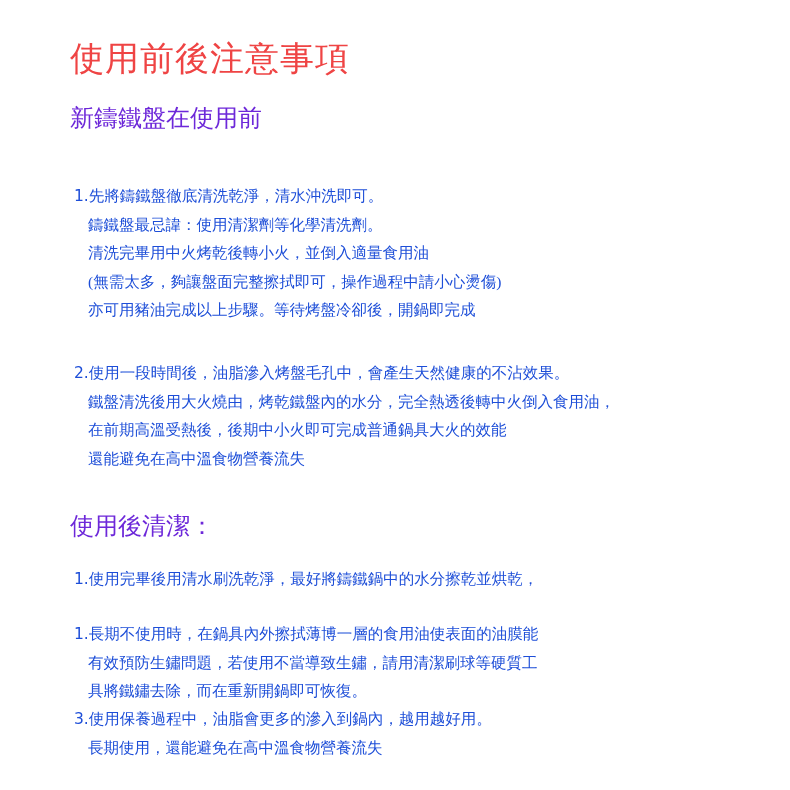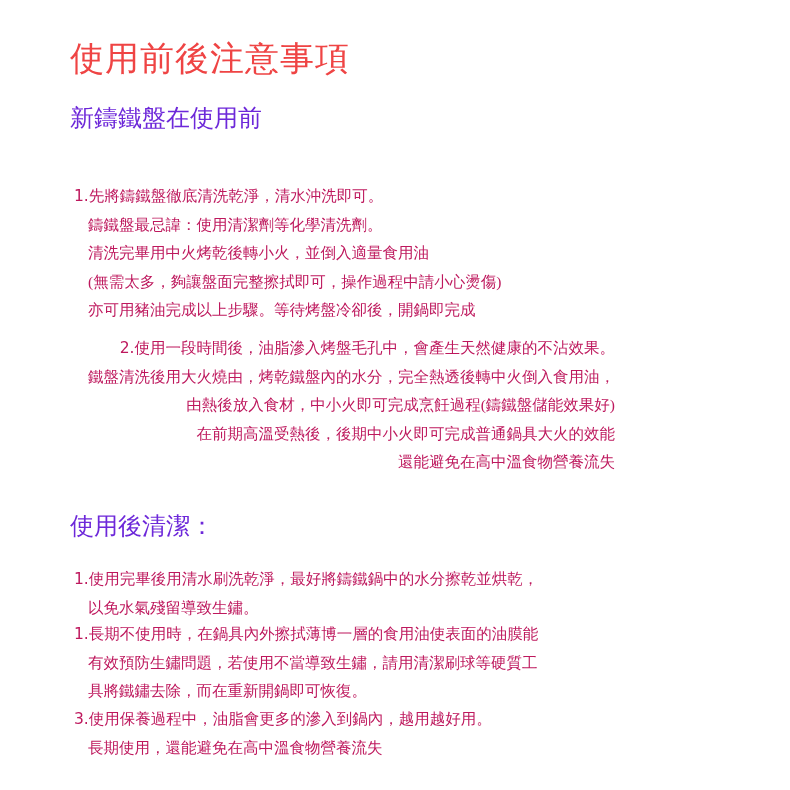--- a/index.html
+++ b/index.html
@@ -33,27 +33,27 @@
       color: #6d28d9;
       white-space: nowrap;
     }
     .h1 { top: 100px; }
     .h2 { top: 508px; }
     .block {
       position: absolute;
       left: 74px;
       font-size: 15.5px;
       line-height: 28.5px;
-      color: #be185d;
+      color: #1d4ed8;
       white-space: nowrap;
     }
     .block .line { display: block; height: 28.5px; }
     .block .indent { padding-left: 14px; font-family: Liberation Serif, serif; }
     .b1 { top: 182px; }
-    .b2 { top: 334px; text-align: right; }
+    .b2 { top: 359px; }
     .b3 { top: 565px; }
     .b4 { top: 620px; }
     .b5 { top: 705px; }
   </style>
 </head>
 <body>
 
 <div class="page-title">使用前後注意事項</div>
 
 <div class="red-heading h1">
@@ -64,30 +64,28 @@
   <span class="line">1.先將鑄鐵盤徹底清洗乾淨，清水沖洗即可。</span>
   <span class="line indent">鑄鐵盤最忌諱：使用清潔劑等化學清洗劑。</span>
   <span class="line indent">清洗完畢用中火烤乾後轉小火，並倒入適量食用油</span>
   <span class="line indent">(無需太多，夠讓盤面完整擦拭即可，操作過程中請小心燙傷)</span>
   <span class="line indent">亦可用豬油完成以上步驟。等待烤盤冷卻後，開鍋即完成</span>
 </div>
 
 <div class="block b2">
   <span class="line">2.使用一段時間後，油脂滲入烤盤毛孔中，會產生天然健康的不沾效果。</span>
   <span class="line indent">鐵盤清洗後用大火燒由，烤乾鐵盤內的水分，完全熱透後轉中火倒入食用油，</span>
-  <span class="line indent">由熱後放入食材，中小火即可完成烹飪過程(鑄鐵盤儲能效果好)</span>
   <span class="line indent">在前期高溫受熱後，後期中小火即可完成普通鍋具大火的效能</span>
   <span class="line indent">還能避免在高中溫食物營養流失</span>
 </div>
 
 <div class="red-heading h2">使用後清潔：</div>
 
 <div class="block b3">
   <span class="line">1.使用完畢後用清水刷洗乾淨，最好將鑄鐵鍋中的水分擦乾並烘乾，</span>
-  <span class="line indent">以免水氣殘留導致生鏽。</span>
 </div>
 
 <div class="block b4">
   <span class="line">1.長期不使用時，在鍋具內外擦拭薄博一層的食用油使表面的油膜能</span>
   <span class="line indent">有效預防生鏽問題，若使用不當導致生鏽，請用清潔刷球等硬質工</span>
   <span class="line indent">具將鐵鏽去除，而在重新開鍋即可恢復。</span>
 </div>
 
 <div class="block b5">
   <span class="line">3.使用保養過程中，油脂會更多的滲入到鍋內，越用越好用。</span>

